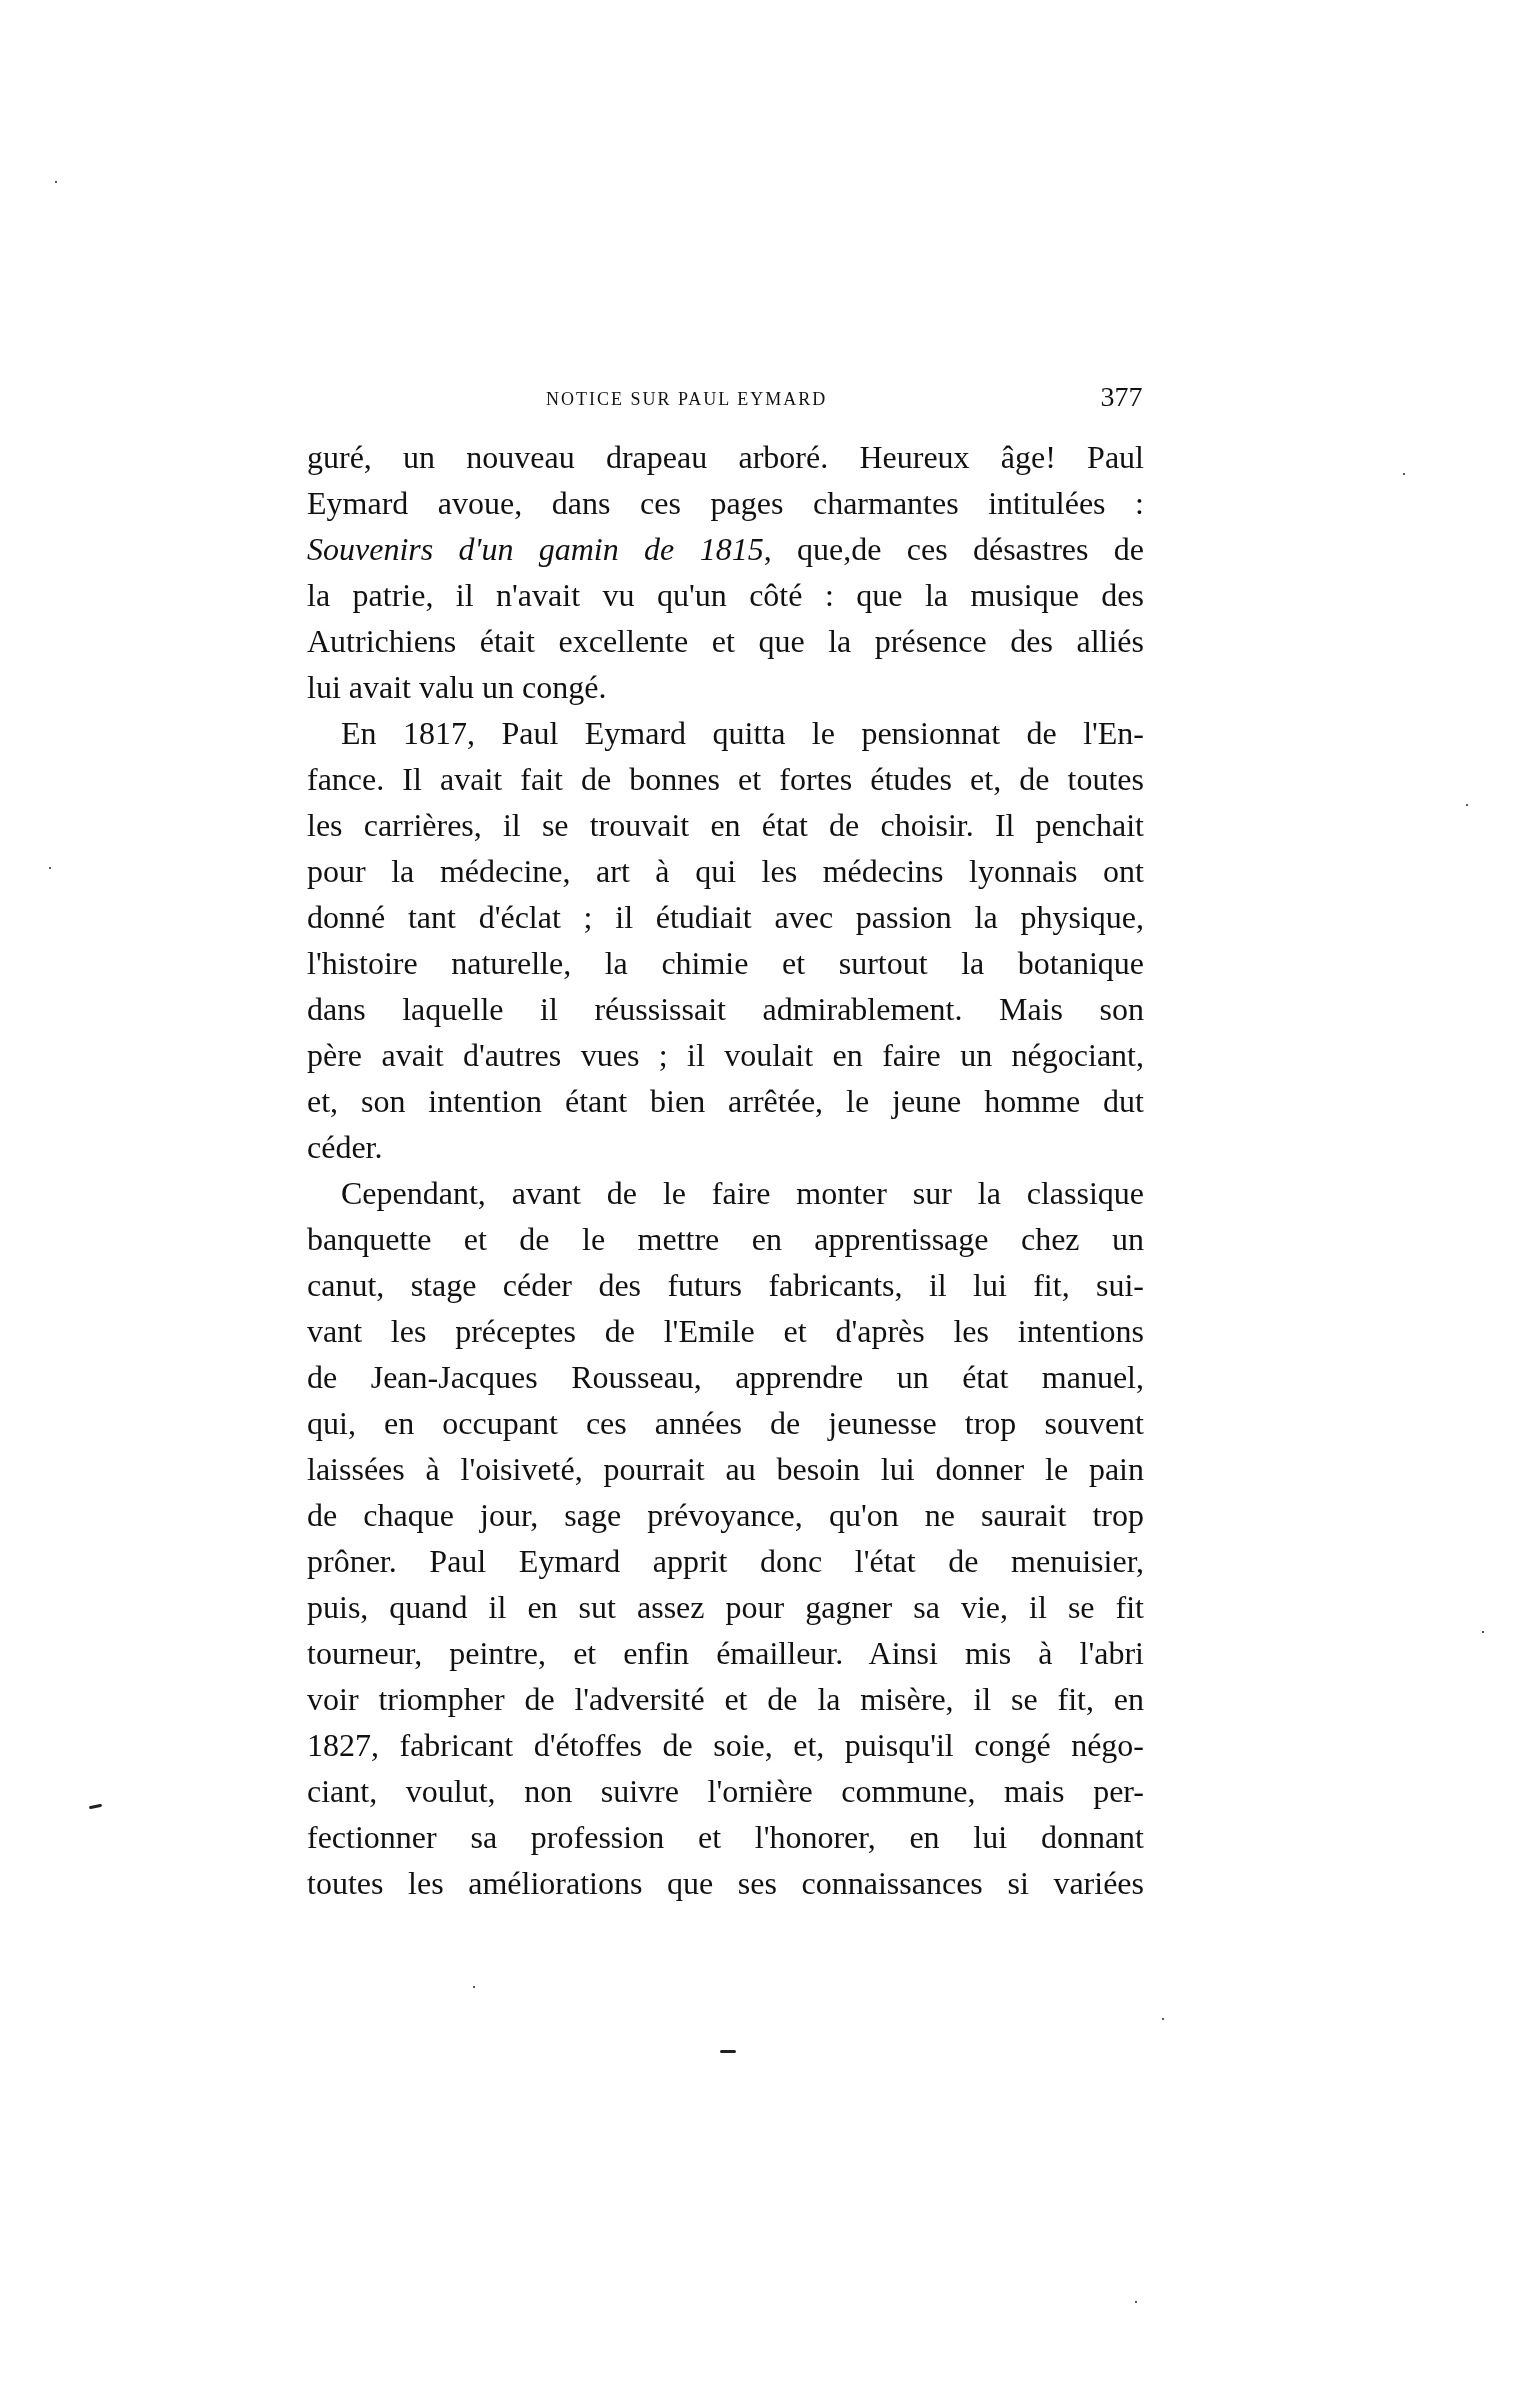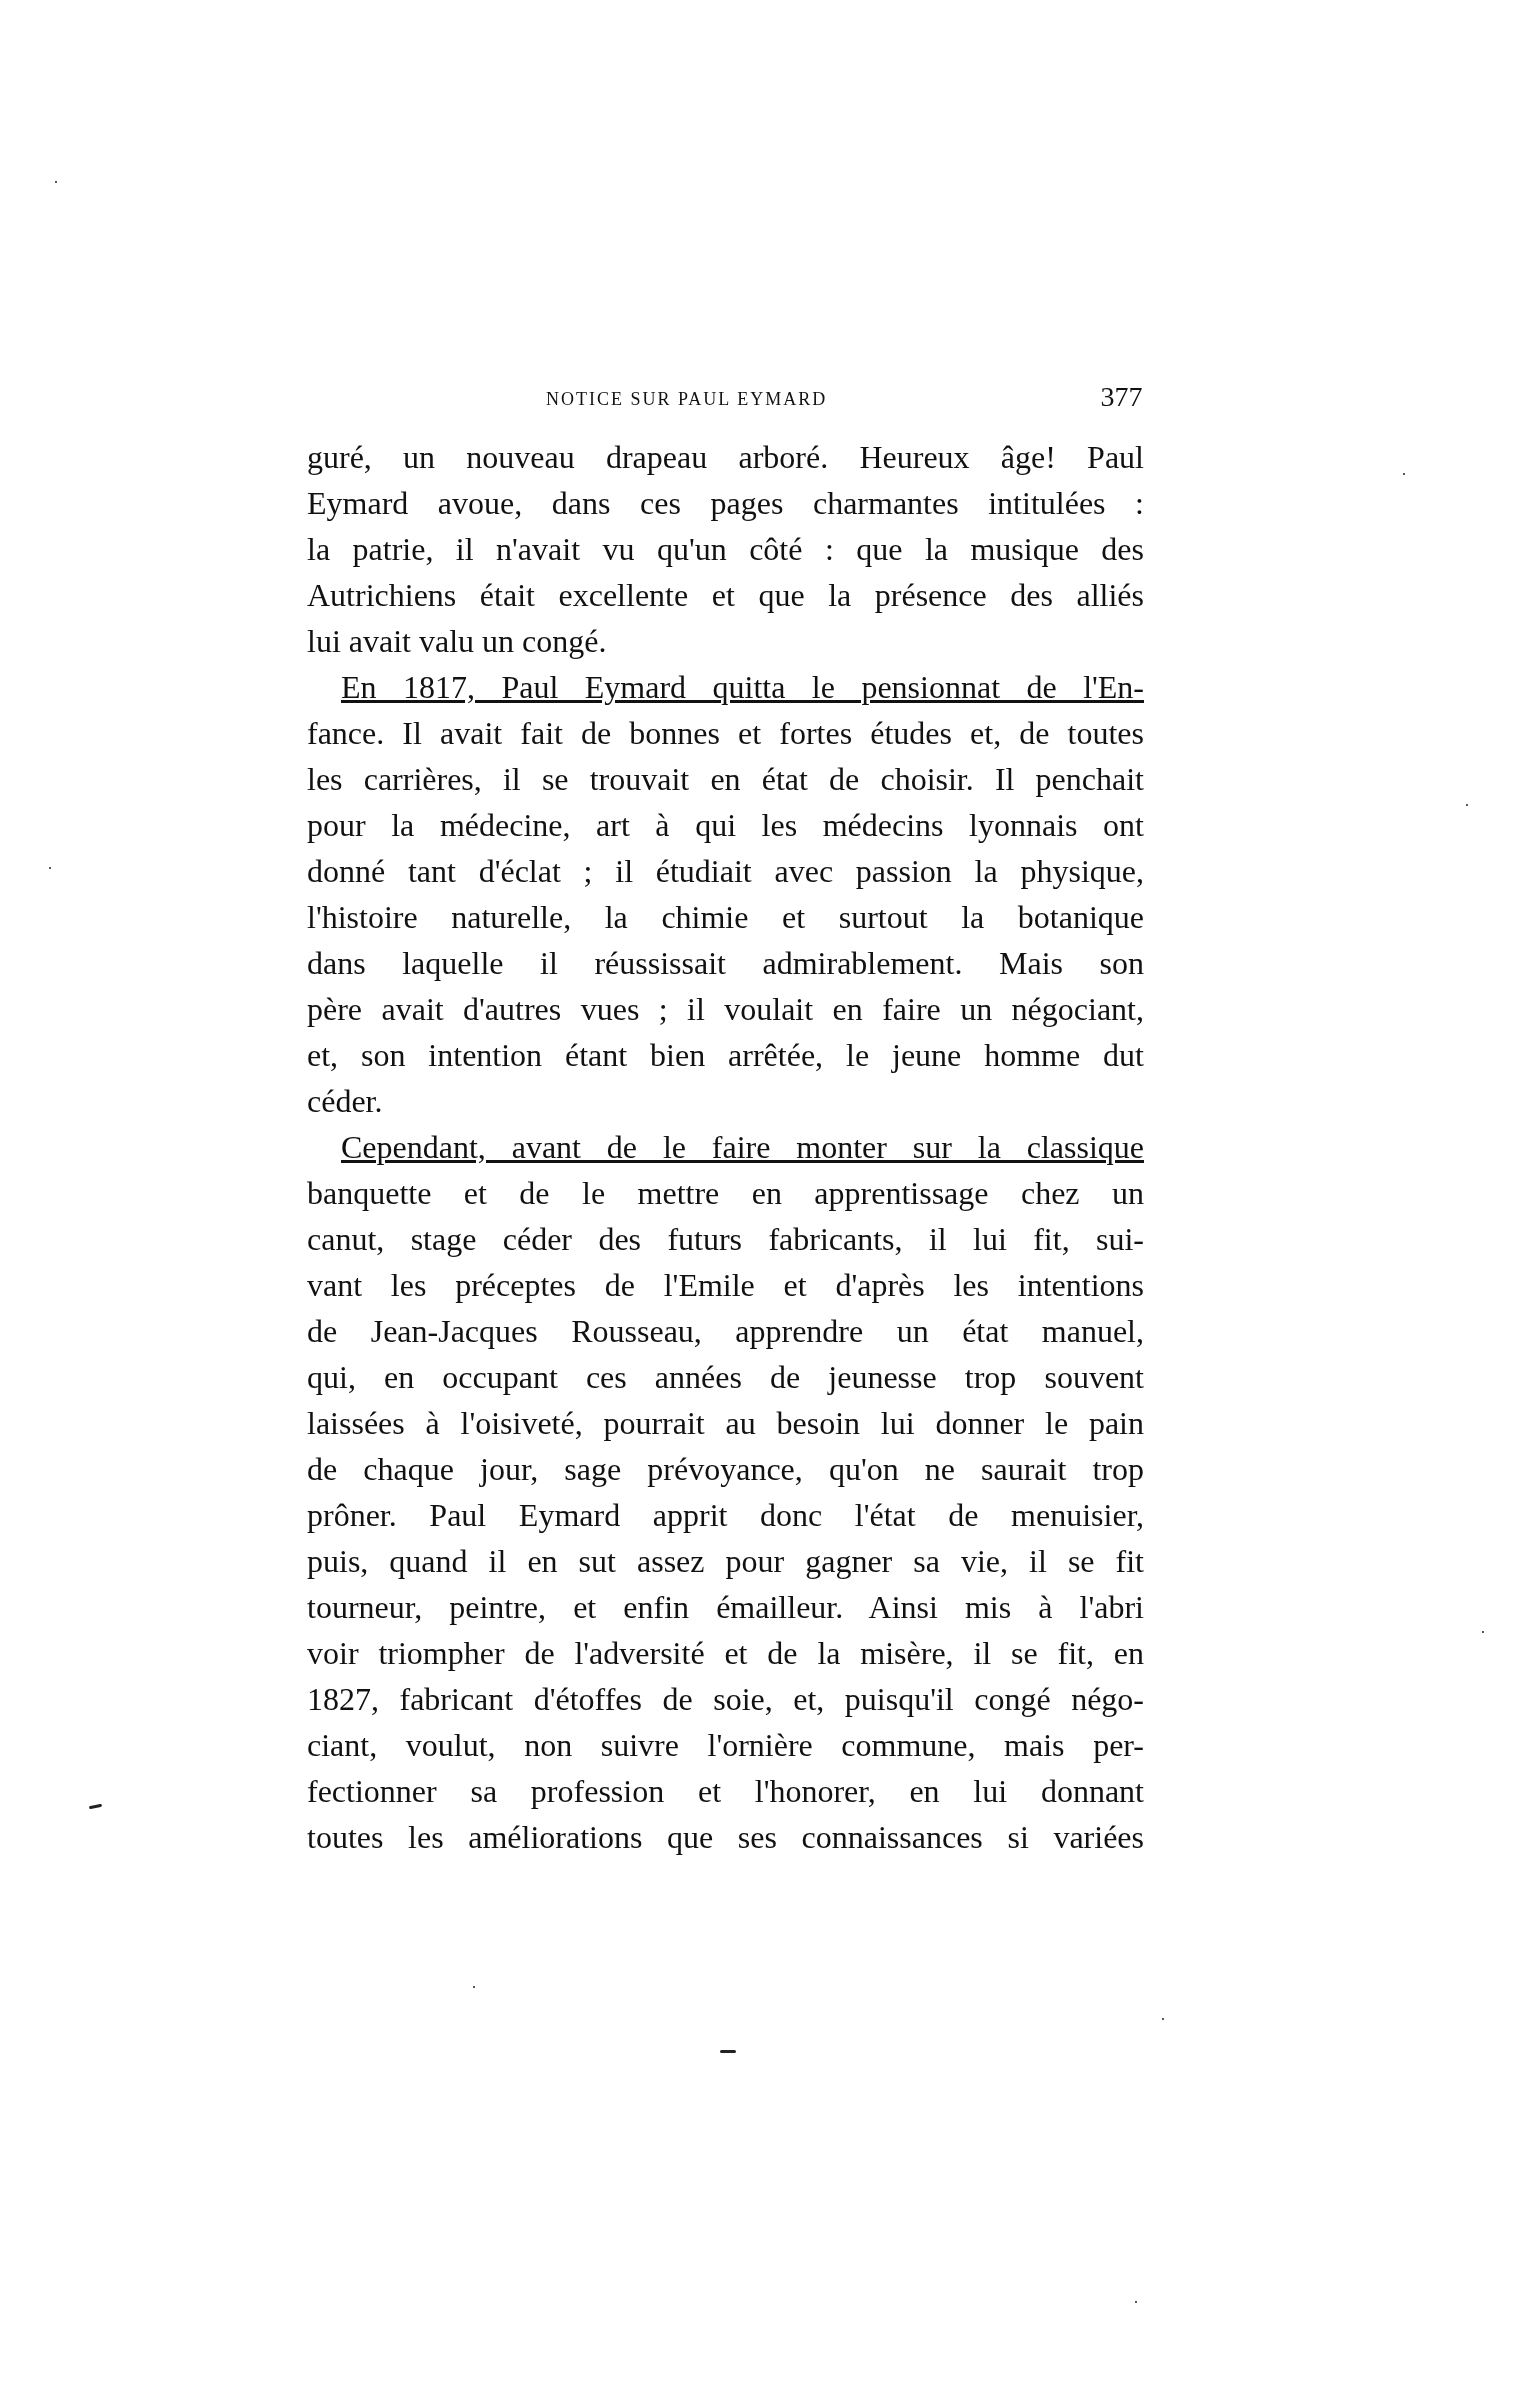--- a/index.html
+++ b/index.html
@@ -54,41 +54,41 @@
     white-space: nowrap;
     text-align-last: justify;
     text-align: justify;
     overflow: visible;
   }
   .line.last {
     text-align-last: left;
   }
   .line.indent {
     padding-left: 34px;
-    text-decoration: underline;
   }
   .it { font-style: italic; }
   .speck {
     position: absolute;
     background: #222;
     border-radius: 50%;
   }
 </style>
 </head>
 <body>
 
 <div class="page-header">
   <span class="running-title">NOTICE SUR PAUL EYMARD</span>
   <span class="page-number">377</span>
 </div>
 
 <div class="body-text" id="body-text">
     <div>
       <span class="line"><span>guré, un nouveau drapeau arboré. Heureux âge! Paul</span></span>
       <span class="line"><span>Eymard avoue, dans ces pages charmantes intitulées :</span></span>
+      <span class="line"><span class="it">Souvenirs d'un gamin de 1815</span><span>, que,de ces désastres de</span></span>
       <span class="line"><span>la patrie, il n'avait vu qu'un côté : que la musique des</span></span>
       <span class="line"><span>Autrichiens était excellente et que la présence des alliés</span></span>
       <span class="line last"><span>lui avait valu un congé.</span></span>
     </div>
     <div>
       <span class="line indent"><span>En 1817, Paul Eymard quitta le pensionnat de l'En-</span></span>
       <span class="line"><span>fance. Il avait fait de bonnes et fortes études et, de toutes</span></span>
       <span class="line"><span>les carrières, il se trouvait en état de choisir. Il penchait</span></span>
       <span class="line"><span>pour la médecine, art à qui les médecins lyonnais ont</span></span>
       <span class="line"><span>donné tant d'éclat ; il étudiait avec passion la physique,</span></span>

